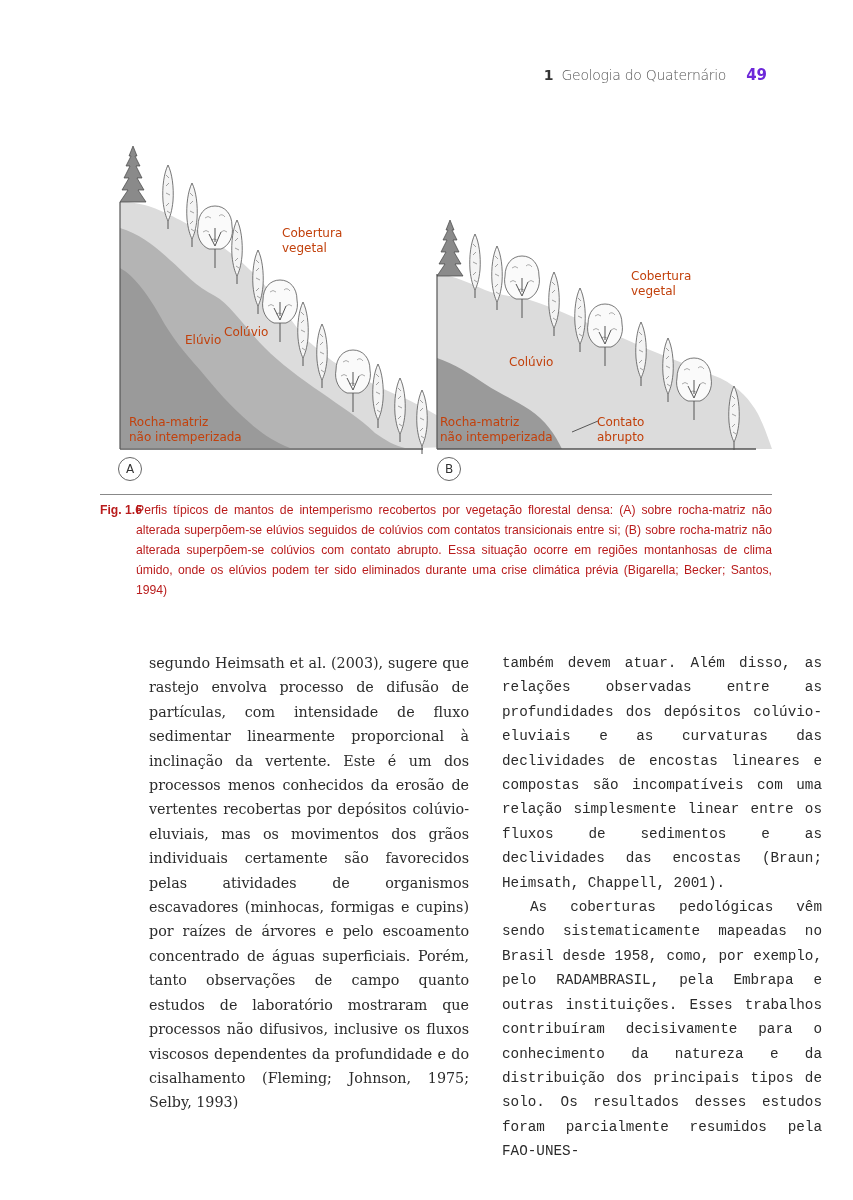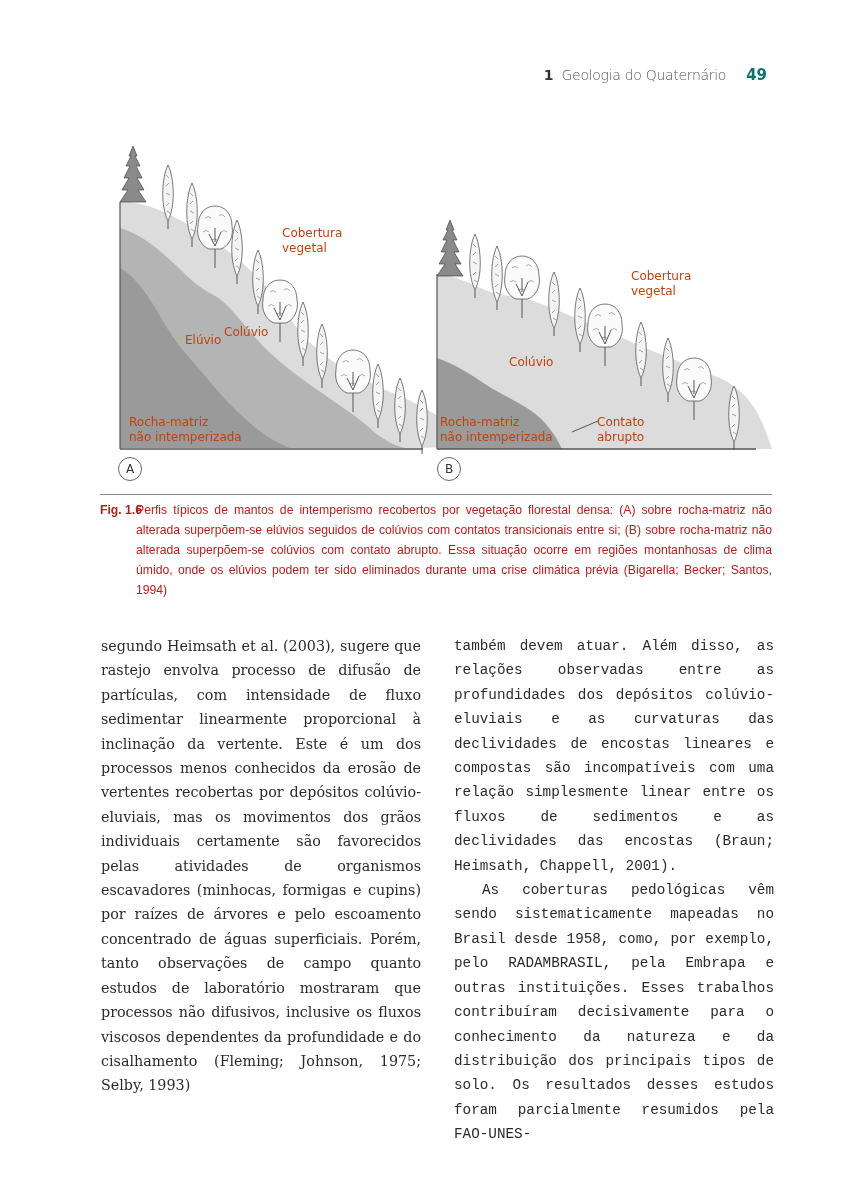--- a/index.html
+++ b/index.html
@@ -1,29 +1,29 @@
 <!DOCTYPE html>
 <html><head>
 <meta charset="utf-8">
 <style>
   html, body { margin: 0; padding: 0; background: #ffffff; }
   body { width: 853px; height: 1200px; position: relative; overflow: hidden; color: #2a2a2a; }
   .running-head { position: absolute; top: 66px; right: 86px; font-family: "DejaVu Sans", sans-serif; font-size: 14px; color: #555; display: flex; align-items: baseline; gap: 6px; }
   .running-head .chap { font-weight: bold; color: #333; margin-right: 2px; }
   .running-head .title { font-weight: 300; letter-spacing: -0.3px; }
-  .running-head .pg { font-weight: bold; color: #0f766e; margin-left: 14px; font-size: 15px; }
+  .running-head .pg { font-weight: bold; color: #6d28d9; margin-left: 14px; font-size: 15px; }
   .figure { position: absolute; left: 100px; top: 138px; width: 672px; height: 350px; }
   .figure svg { position: absolute; left: 0; top: 0; }
   .fig-label { position: absolute; font-family: "DejaVu Sans", sans-serif; font-size: 12px; color: #c2410c; line-height: 15px; white-space: pre-line; }
   .panel-badge { position: absolute; width: 22px; height: 22px; border: 1px solid #666; border-radius: 50%; font-family: "DejaVu Sans", sans-serif; font-size: 12px; display:flex; align-items:center; justify-content:center; color:#333; background:#fff; }
   .rule { position: absolute; left: 100px; top: 494px; width: 672px; height: 1px; background: #888; }
   .caption { position: absolute; left: 100px; top: 500px; width: 672px; font-family: Liberation Sans, sans-serif; font-size: 12.2px; line-height: 20px; color: #b91c1c; text-align: justify; }
   .caption .figno { font-weight: bold; position: absolute; left: 0; top: 0; }
   .caption .captext { margin-left: 36px; display: block; }
-  .col { position: absolute; top: 634px; width: 320px; font-family: "DejaVu Serif", serif; font-size: 14.3px; line-height: 24.4px; color: #2b2b2b; }
+  .col { position: absolute; top: 651px; width: 320px; font-family: "DejaVu Serif", serif; font-size: 14.3px; line-height: 24.4px; color: #2b2b2b; margin-left: 48px; }
   .col p { margin: 0; text-align: justify; text-align-last: justify; }
   .col p.last { text-align-last: left; }
   .col p.indent { text-indent: 28px; }
   .col-left { left: 101px; }
   .col-right { left: 454px; font-family: Liberation Mono, monospace; }
 </style>
 </head>
 <body>
 
 <div class="running-head">

